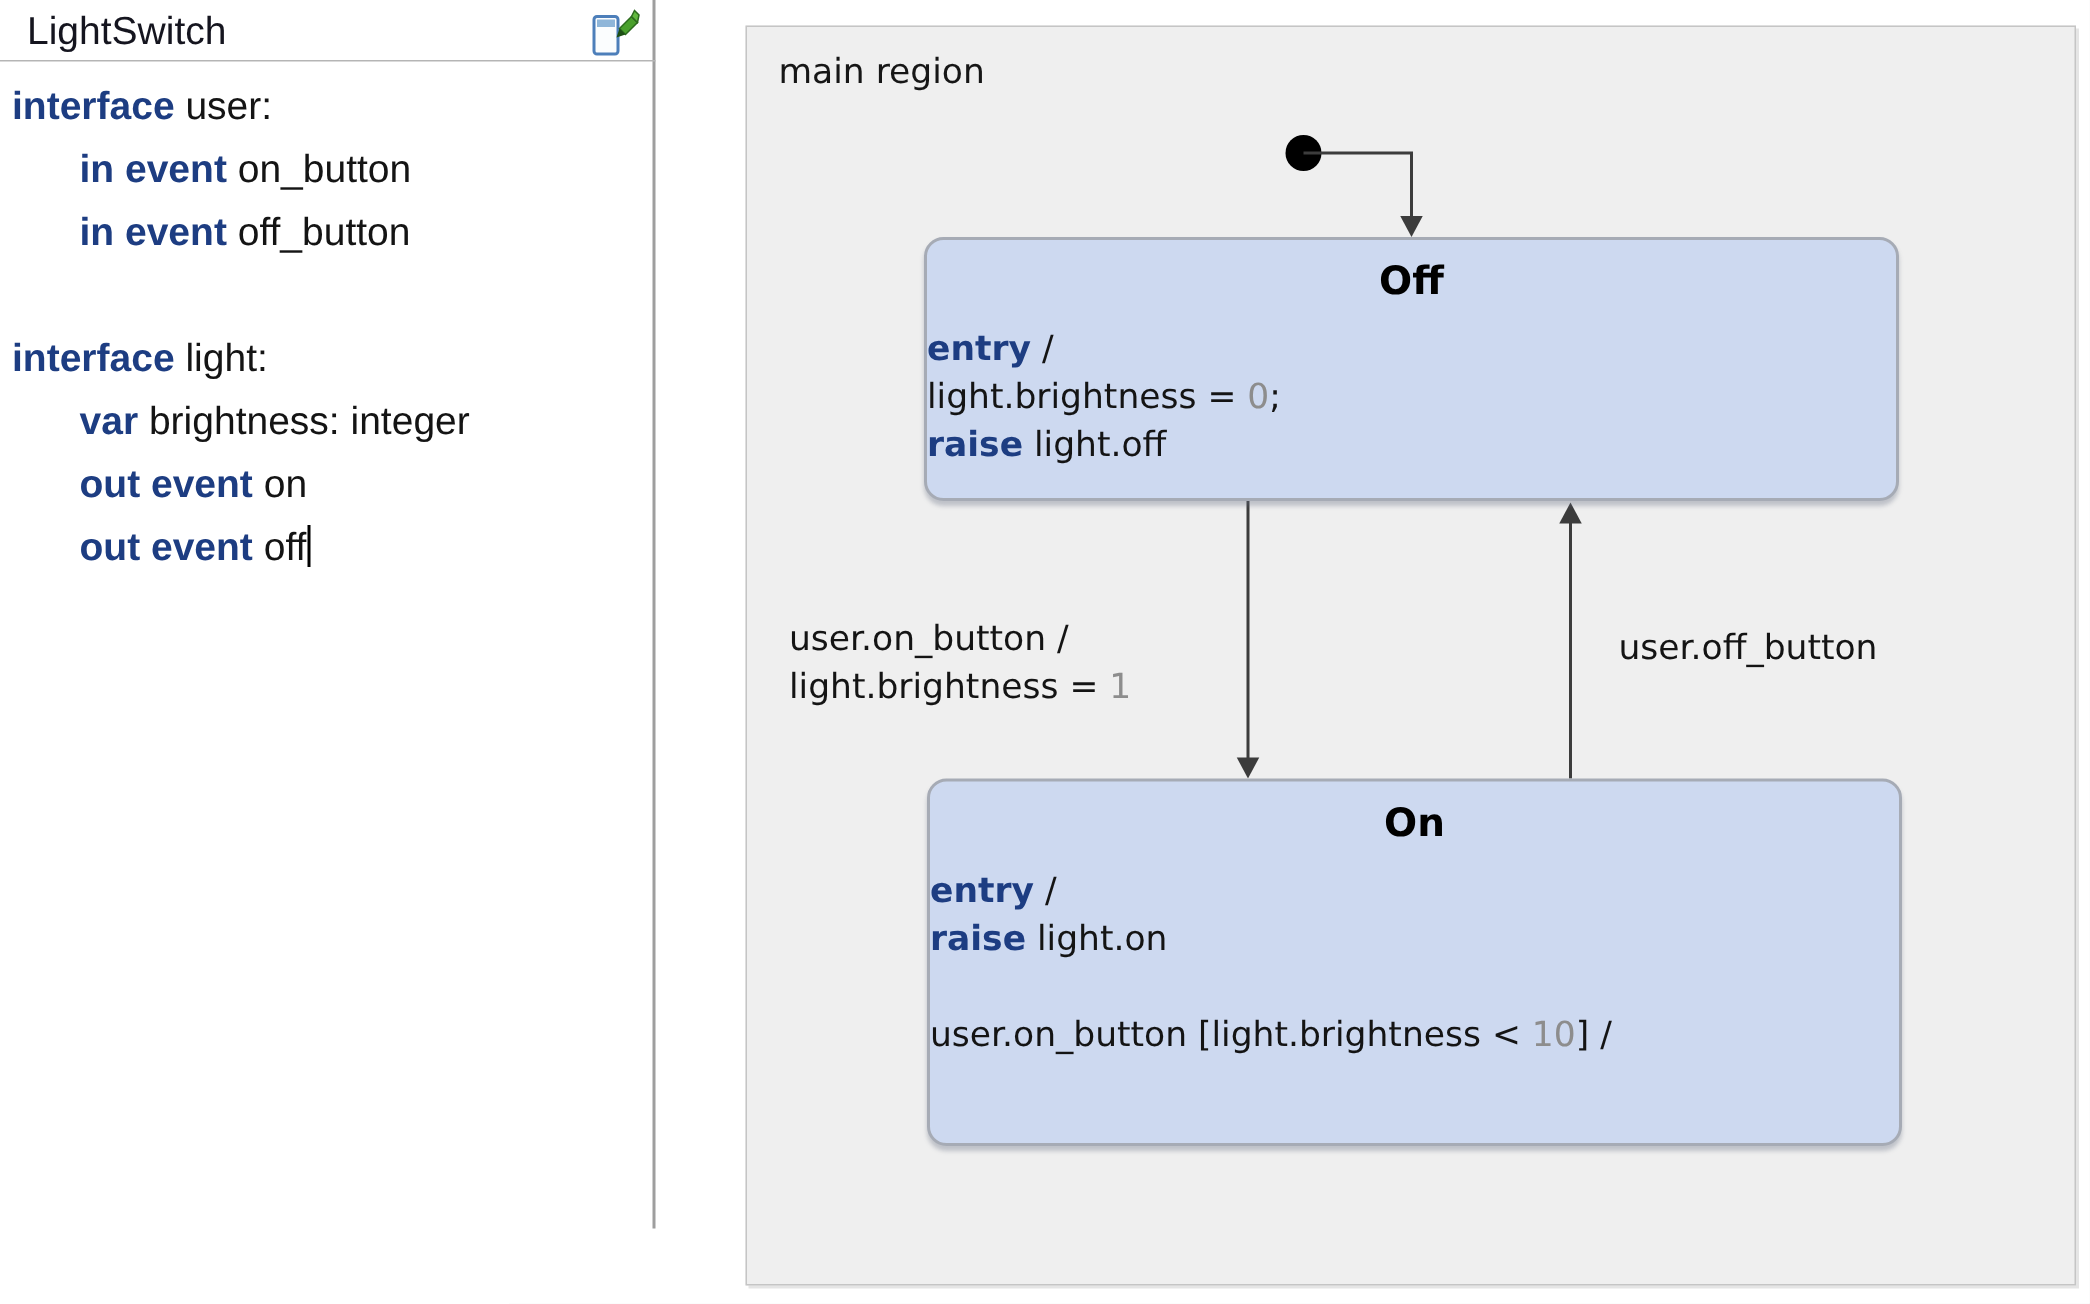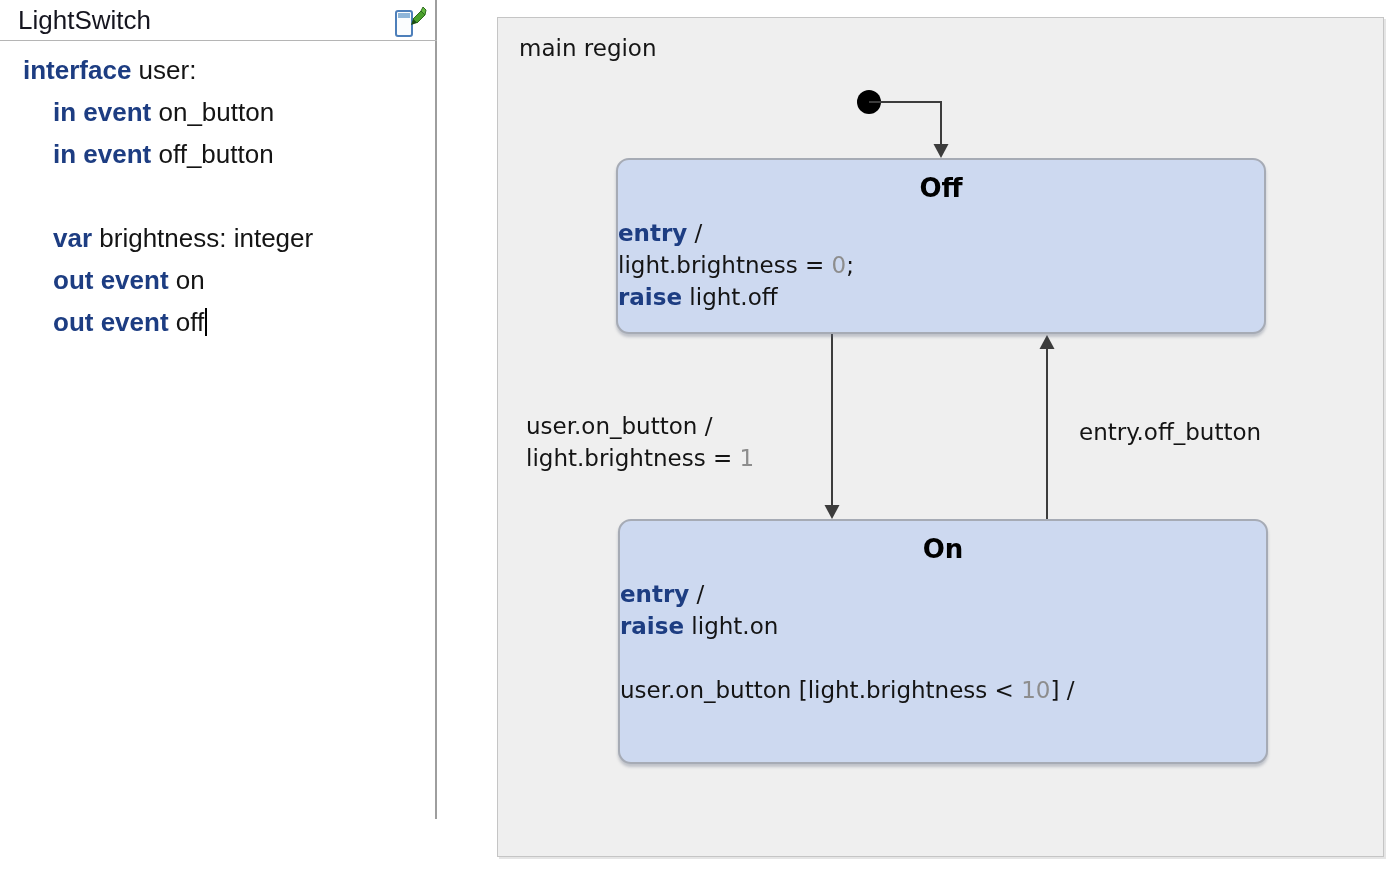--- a/index.html
+++ b/index.html
@@ -7,21 +7,21 @@
          font-family:"Liberation Sans",sans-serif;color:#111;}
 
   
   .def-panel{position:absolute;left:0;top:0;width:437px;height:819px;background:#fff;
              border-right:2px solid #9e9e9e;box-sizing:border-box;}
   .def-header{position:absolute;left:0;top:0;width:437px;height:41px;
               border-bottom:1px solid #b5b5b5;box-sizing:border-box;}
   .def-title{position:absolute;left:18px;top:5px;font-size:26px;color:#15151f;}
   .def-icon{position:absolute;right:10px;top:3px;width:34px;height:36px;cursor:pointer;}
   .def-body{position:absolute;left:0;top:49px;width:435px;font-size:26px;line-height:42px;}
-  .def-body .line{padding-left:23px;white-space:pre;}
+  .def-body .line{padding-left:8px;white-space:pre;}
   .def-body .line.ind{padding-left:53px;}
 
   .seg-kw{color:#1d3d82;font-weight:bold;}
   .seg-pl{color:#141414;}
   .seg-num{color:#8d8d8d;}
 
   .caret{display:inline-block;width:2px;height:28px;background:#000;vertical-align:-5px;margin-left:1px;}
 
   
   .region{position:absolute;left:497px;top:17px;width:887px;height:840px;
@@ -62,20 +62,21 @@
           <polygon points="30,4 33,7 32,12 28,8" fill="#63b93f" stroke="#2d6b1e" stroke-width="1"></polygon>
           <polygon points="20,16 24,20 18,22" fill="#1d4f14"></polygon>
         </svg>
       </div>
     </div>
     <div class="def-body">
         <div class="line"><span class="seg-kw">interface</span><span class="seg-pl"> user:</span></div>
         <div class="line ind"><span class="seg-kw">in event</span><span class="seg-pl"> on_button</span></div>
         <div class="line ind"><span class="seg-kw">in event</span><span class="seg-pl"> off_button</span></div>
         <div class="line">&nbsp;</div>
+        <div class="line"><span class="seg-kw">interface</span><span class="seg-pl"> light:</span></div>
         <div class="line ind"><span class="seg-kw">var</span><span class="seg-pl"> brightness: integer</span></div>
         <div class="line ind"><span class="seg-kw">out event</span><span class="seg-pl"> on</span></div>
         <div class="line ind"><span class="seg-kw">out event</span><span class="seg-pl"> off</span><span class="caret"></span></div>
       </div>
   </div>
 
   <div class="region">
     <div class="region-label">main region</div>
 
     <svg class="arrows" viewBox="0 0 885 838">
@@ -117,17 +118,17 @@
           <div class="line">&nbsp;</div>
           <div class="line"><span class="seg-pl">user.on_button [light.brightness &lt; </span><span class="seg-num">10</span><span class="seg-pl">] /</span></div>
         </div>
     </div>
 
     <div class="trans-label label-on">
         <div class="line"><span class="seg-pl">user.on_button /</span></div>
         <div class="line"><span class="seg-pl">light.brightness = </span><span class="seg-num">1</span></div>
       </div>
     <div class="trans-label label-off">
-        <div class="line"><span class="seg-pl">entry.off_button</span></div>
+        <div class="line"><span class="seg-pl">user.off_button</span></div>
       </div>
   </div>
 
 </div>
 
 </body></html>

